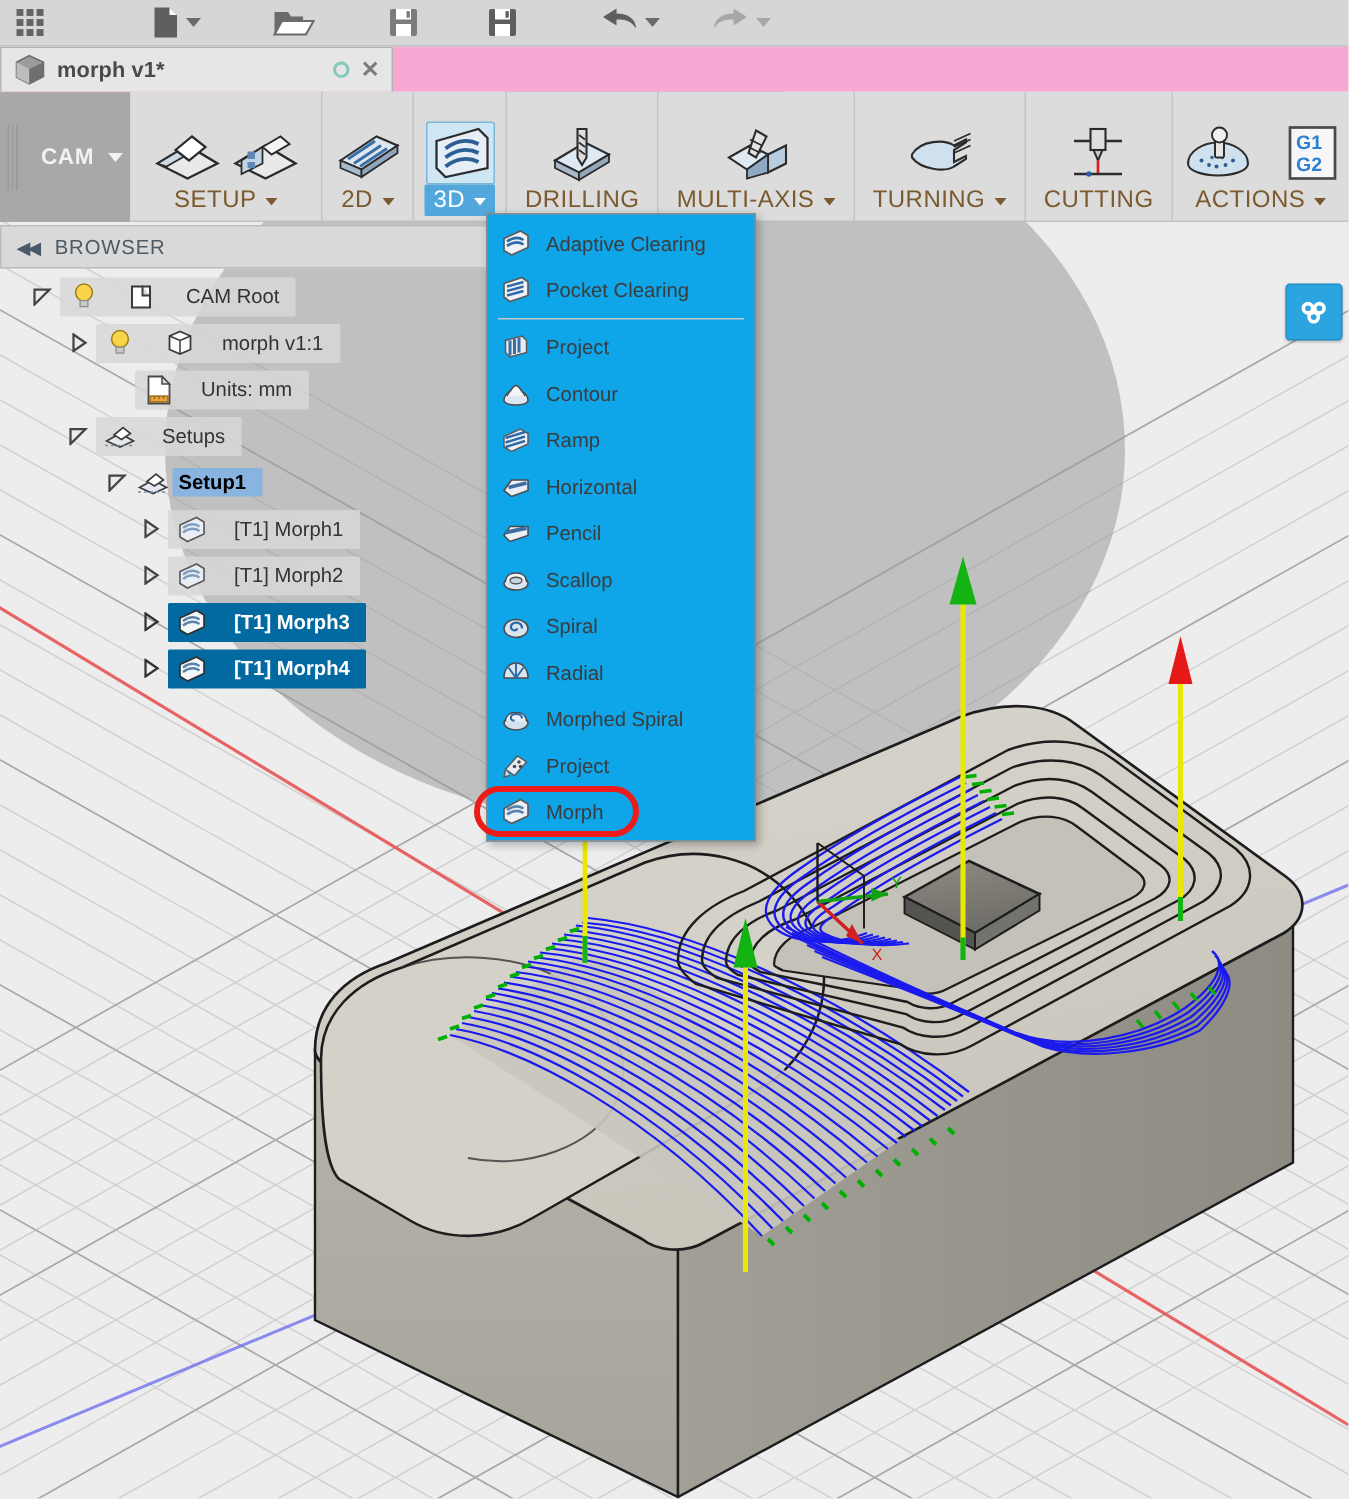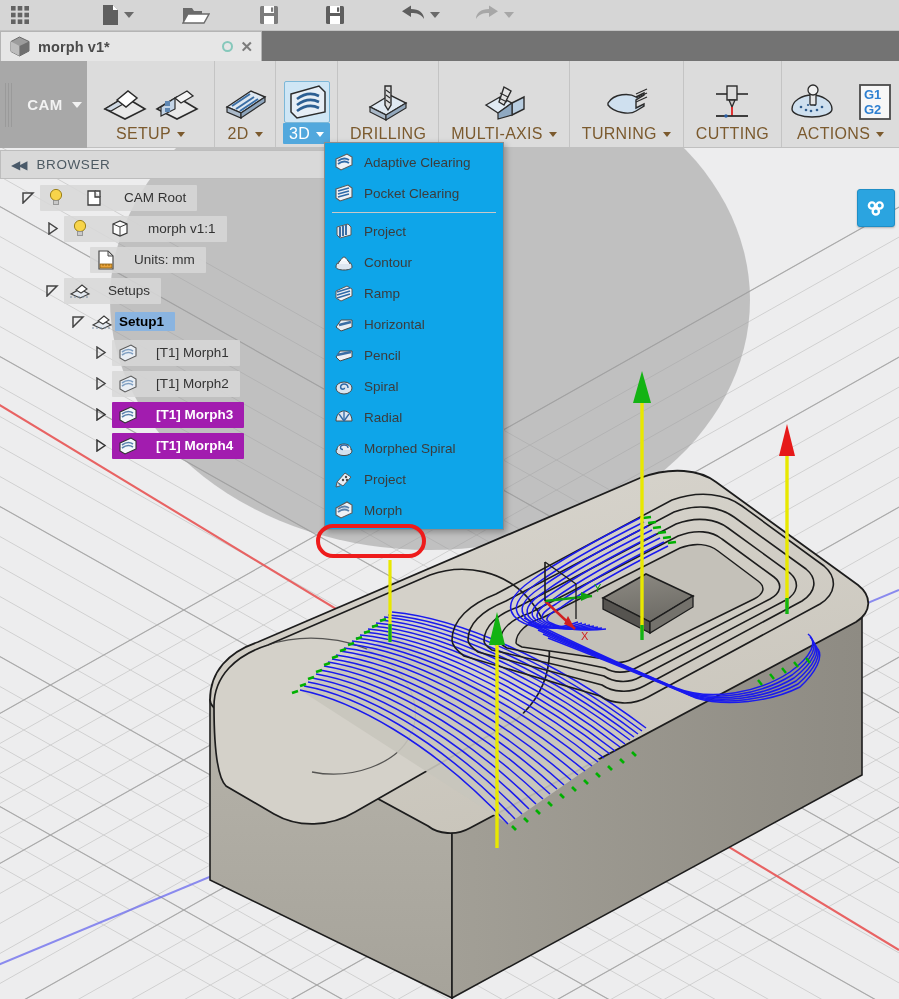--- a/index.html
+++ b/index.html
@@ -34,21 +34,21 @@
   .qat-sep { width: 9px; }
   .caret-sm {
     width: 0; height: 0; margin-left: 4px;
     border-left: 5px solid transparent; border-right: 5px solid transparent;
     border-top: 6px solid #6a6a6a;
   }
 
   
   #tabbar {
     position: absolute; left: 0; top: 31px; width: 899px; height: 30px;
-    background: #737373;
+    background: #f9a8d4;
     z-index: 39;
     display: flex; align-items: flex-end;
   }
   #doctab {
     width: 262px; height: 30px;
     background: #e6e6e6;
     border: 1px solid #b4b4b4; border-bottom: none;
     display: flex; align-items: center; gap: 7px;
     padding: 0 8px;
     cursor: pointer;
@@ -138,21 +138,21 @@
   }
   .tr-arrow {
     width: 24px; flex: none; display: flex; align-items: center; justify-content: center;
     cursor: pointer;
   }
   .tr-chip {
     display: flex; align-items: center; gap: 16px;
     background: rgba(215,215,215,0.86);
     padding: 2px 11px 2px 4px; border-radius: 1px;
   }
-  .tr-chip.sel { background: #a21caf; }
+  .tr-chip.sel { background: #0369a1; }
   .tr-chip.sel .tr-text { color: #ffffff; font-weight: bold; }
   .tr-chip.sel-light { background: #8ab4e0; }
   .tr-chip.sel-light .tr-text { color: #000000; font-weight: bold; }
   .tr-text { font-size: 13.5px; color: #333; white-space: nowrap; }
   .tr-ico { width: 24px; height: 22px; flex: none; display: flex; align-items: center; justify-content: center; }
 
   
   #menu {
     position: absolute; left: 324px; top: 142px;
     width: 180px; background: #0ea5e9;
@@ -990,20 +990,30 @@
     <div class="mi">
       <span class="mi-ico">
         <svg width="20" height="19" viewBox="0 0 20 19">
             <path d="M2,11 L6,5 L18,5 L18,11 L6,15 Z" fill="#edf1f6" stroke="#4a4a4a" stroke-width="1"></path>
             <path d="M3,9 L17,6" stroke="#3a6ea5" stroke-width="2.6"></path>
           </svg>
       </span>
       <span class="mi-label">Pencil</span>
     </div>
 
+    <div class="mi">
+      <span class="mi-ico">
+        <svg width="20" height="19" viewBox="0 0 20 19">
+            <ellipse cx="10" cy="12" rx="8" ry="4.4" fill="#dbe5f0" stroke="#4a4a4a" stroke-width="1"></ellipse>
+            <path d="M3,11 C3,7 6,5 10,5 C14,5 17,7 17,11" fill="#eff4fa" stroke="#4a4a4a" stroke-width="1"></path>
+            <ellipse cx="10" cy="10" rx="4" ry="2.2" fill="#c5d5e6" stroke="#4a4a4a" stroke-width="0.9"></ellipse>
+          </svg>
+      </span>
+      <span class="mi-label">Scallop</span>
+    </div>
 
     <div class="mi">
       <span class="mi-ico">
         <svg width="20" height="19" viewBox="0 0 20 19">
             <ellipse cx="10" cy="11" rx="8" ry="6" fill="#dbe5f0" stroke="#4a4a4a" stroke-width="1"></ellipse>
             <path d="M14,11 C14,8 12,7 10,7 C8,7 6.6,8.4 6.6,10 C6.6,11.4 7.8,12.2 9,12.2 C10,12.2 10.6,11.6 10.6,10.8" fill="none" stroke="#2f6aa8" stroke-width="1.5"></path>
           </svg>
       </span>
       <span class="mi-label">Spiral</span>
     </div>

